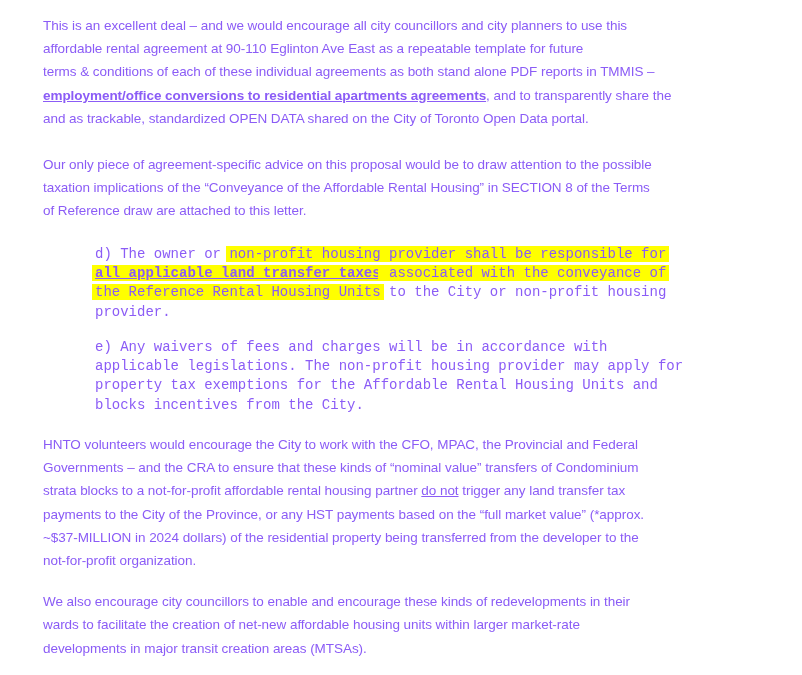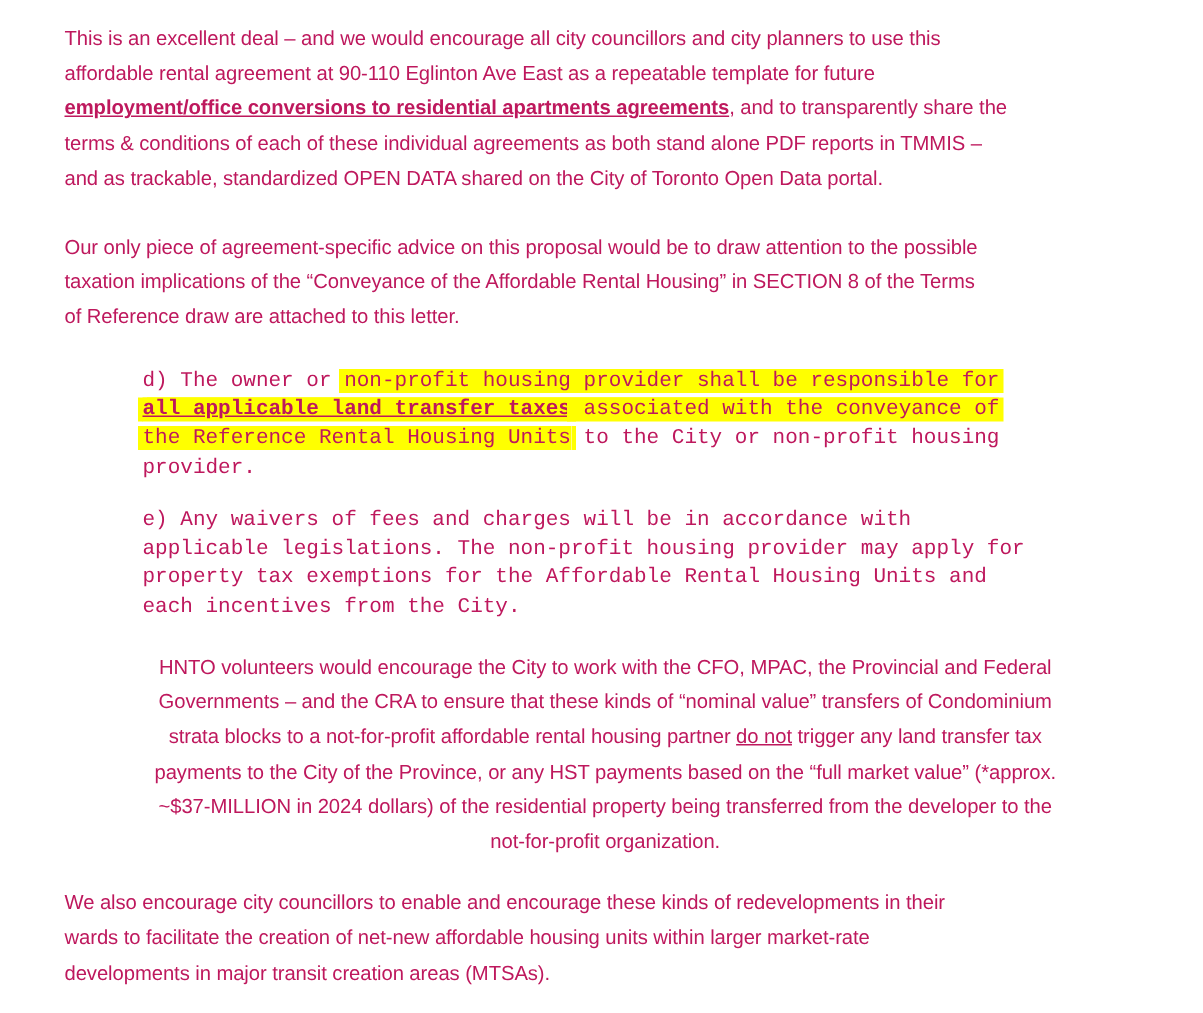--- a/index.html
+++ b/index.html
@@ -8,74 +8,74 @@
     background: #ffffff;
   }
   .page {
     position: relative;
     width: 802px;
     height: 675px;
     box-sizing: border-box;
     padding: 14px 38px 0 43px;
     background: #ffffff;
     overflow: hidden;
-    color: #be185d;
+    color: #8b5cf6;
   }
   .para { margin: 0; }
   .para.body {
     font-family: "Liberation Sans", "DejaVu Sans", sans-serif;
     font-size: 13.5px;
     line-height: 23.2px;
     letter-spacing: -0.05px;
   }
   .para.mono {
     font-family: "Liberation Mono", "DejaVu Sans Mono", monospace;
     font-size: 14px;
     line-height: 19.3px;
     margin-left: 52px;
   }
   .para.p-intro   { margin-bottom: 23px; }
   .para.p-clause-d { margin-top: 22px; }
   .para.p-clause-e { margin-top: 16px; }
-  .para.p-hnto    { margin-top: 18px; text-align: center; }
+  .para.p-hnto    { margin-top: 18px; }
   .para.p-closing { margin-top: 18px; }
   .line { display: block; white-space: pre; }
   .run  { white-space: pre; }
   .b { font-weight: bold; }
   .u { text-decoration: underline; }
   .hl { background-color: #ffff00; box-shadow: 3px 0 0 #ffff00, -3px 0 0 #ffff00; }
 </style>
 </head>
 <body>
 
 <div class="page">
   <div>
       <p class="para body p-intro">
         <span class="line"><span class="run">This is an excellent deal – and we would encourage all city councillors and city planners to use this</span></span>
         <span class="line"><span class="run">affordable rental agreement at 90-110 Eglinton Ave East as a repeatable template for future</span></span>
+        <span class="line"><span class="run">terms &amp; conditions of each of these individual agreements as both stand alone PDF reports in TMMIS –</span></span>
         <span class="line"><span class="run b u">employment/office conversions to residential apartments agreements</span><span class="run">, and to transparently share the</span></span>
-        <span class="line"><span class="run">terms &amp; conditions of each of these individual agreements as both stand alone PDF reports in TMMIS –</span></span>
         <span class="line"><span class="run">and as trackable, standardized OPEN DATA shared on the City of Toronto Open Data portal.</span></span>
       </p>
       <p class="para body p-advice">
         <span class="line"><span class="run">Our only piece of agreement-specific advice on this proposal would be to draw attention to the possible</span></span>
         <span class="line"><span class="run">taxation implications of the “Conveyance of the Affordable Rental Housing” in SECTION 8 of the Terms</span></span>
         <span class="line"><span class="run">of Reference draw are attached to this letter.</span></span>
       </p>
       <p class="para mono p-clause-d">
         <span class="line"><span class="run">d) The owner or </span><span class="run hl">non-profit housing provider shall be responsible for</span></span>
         <span class="line"><span class="run b u hl">all applicable land transfer taxes</span><span class="run hl"> associated with the conveyance of</span></span>
         <span class="line"><span class="run hl">the Reference Rental Housing Units</span><span class="run"> to the City or non-profit housing</span></span>
         <span class="line"><span class="run">provider.</span></span>
       </p>
       <p class="para mono p-clause-e">
         <span class="line"><span class="run">e) Any waivers of fees and charges will be in accordance with</span></span>
         <span class="line"><span class="run">applicable legislations. The non-profit housing provider may apply for</span></span>
         <span class="line"><span class="run">property tax exemptions for the Affordable Rental Housing Units and</span></span>
-        <span class="line"><span class="run">each incentives from the City.</span></span>
+        <span class="line"><span class="run">blocks incentives from the City.</span></span>
       </p>
       <p class="para body p-hnto">
         <span class="line"><span class="run">HNTO volunteers would encourage the City to work with the CFO, MPAC, the Provincial and Federal</span></span>
         <span class="line"><span class="run">Governments – and the CRA to ensure that these kinds of “nominal value” transfers of Condominium</span></span>
         <span class="line"><span class="run">strata blocks to a not-for-profit affordable rental housing partner </span><span class="run u">do not</span><span class="run"> trigger any land transfer tax</span></span>
         <span class="line"><span class="run">payments to the City of the Province, or any HST payments based on the “full market value” (*approx.</span></span>
         <span class="line"><span class="run">~$37-MILLION in 2024 dollars) of the residential property being transferred from the developer to the</span></span>
         <span class="line"><span class="run">not-for-profit organization.</span></span>
       </p>
       <p class="para body p-closing">

